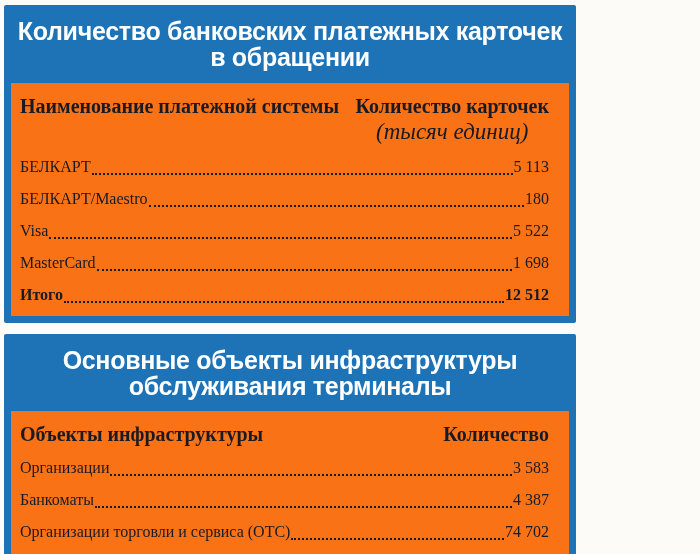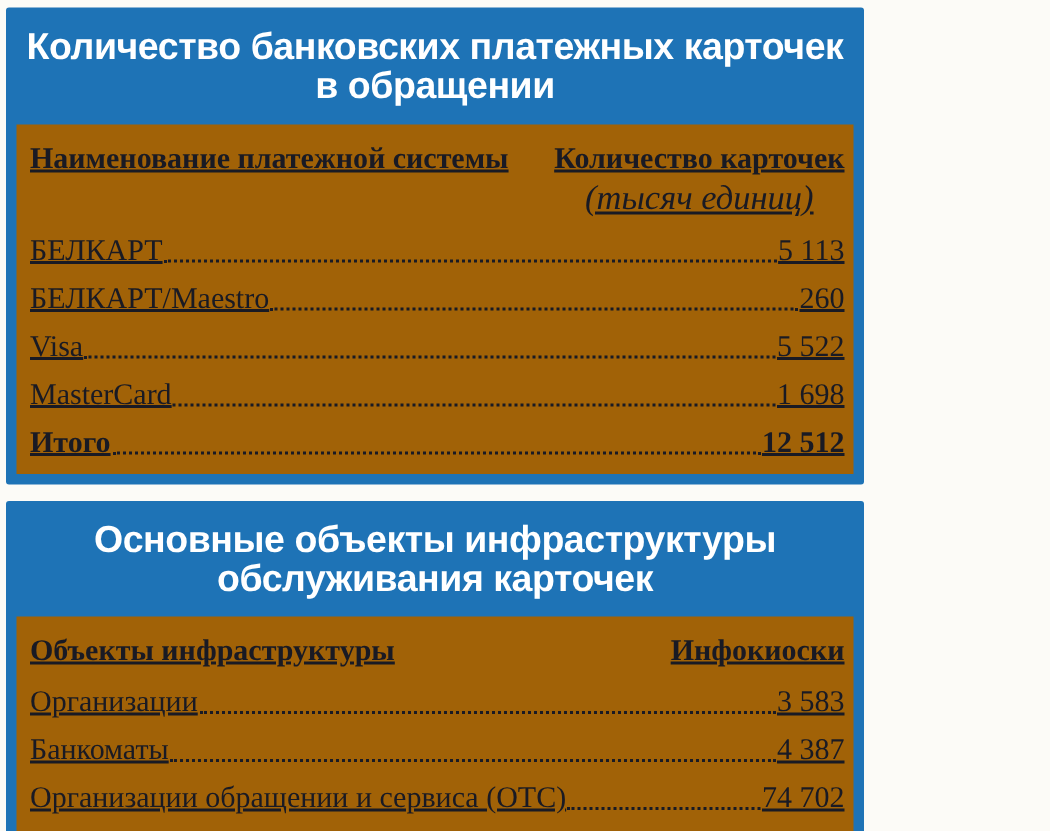--- a/index.html
+++ b/index.html
@@ -25,24 +25,23 @@
     font-family: "Liberation Sans", sans-serif;
     font-weight: bold;
     font-size: 25px;
     line-height: 1.05;
     color: #ffffff;
     text-align: center;
     padding: 13px 8px 12px 8px;
     letter-spacing: -0.3px;
   }
   .panel {
-    background: #a16207;
+    background: #f97316;
     margin: 0 7px 7px 7px;
-    padding: 8px 6px 5px 9px;
-    text-decoration: underline;
+    padding: 8px 20px 5px 9px;
   }
   .thead {
     display: flex;
     justify-content: space-between;
     align-items: flex-start;
     font-weight: bold;
     font-size: 20px;
     line-height: 1.1;
     padding: 4px 0 7px 0;
   }
@@ -50,21 +49,21 @@
   .th-sub {
     display: block;
     font-weight: normal;
     font-style: italic;
     font-size: 23px;
     margin-top: 2px;
   }
   .row {
     display: flex;
     align-items: baseline;
-    font-size: 20px;
+    font-size: 16px;
     line-height: 32px;
     white-space: nowrap;
   }
   .row .dots {
     flex: 1;
     align-self: stretch;
     position: relative;
     min-width: 12px;
   }
   .row .dots::after {
@@ -92,21 +91,21 @@
       </div>
 
       <div class="row">
         <span>БЕЛКАРТ</span>
         <span class="dots"></span>
         <span>5 113</span>
       </div>
       <div class="row">
         <span>БЕЛКАРТ/Maestro</span>
         <span class="dots"></span>
-        <span>260</span>
+        <span>180</span>
       </div>
       <div class="row">
         <span>Visa</span>
         <span class="dots"></span>
         <span>5 522</span>
       </div>
       <div class="row">
         <span>MasterCard</span>
         <span class="dots"></span>
         <span>1 698</span>
@@ -115,39 +114,39 @@
         <span>Итого</span>
         <span class="dots"></span>
         <span>12 512</span>
       </div>
     </div>
   </section>
 
   <div class="block-gap"></div>
 
   <section class="block">
-    <div class="block-title">Основные объекты инфраструктуры обслуживания карточек</div>
+    <div class="block-title">Основные объекты инфраструктуры обслуживания терминалы</div>
     <div class="panel">
       <div class="thead">
         <span class="th-left">Объекты инфраструктуры</span>
-        <span class="th-right">Инфокиоски</span>
+        <span class="th-right">Количество</span>
       </div>
 
       <div class="row">
         <span>Организации</span>
         <span class="dots"></span>
         <span>3 583</span>
       </div>
       <div class="row">
         <span>Банкоматы</span>
         <span class="dots"></span>
         <span>4 387</span>
       </div>
       <div class="row">
-        <span>Организации обращении и сервиса (ОТС)</span>
+        <span>Организации торговли и сервиса (ОТС)</span>
         <span class="dots"></span>
         <span>74 702</span>
       </div>
       <div class="row">
         <span>Платежные терминалы в ОТС</span>
         <span class="dots"></span>
         <span>101 849</span>
       </div>
 
     </div>

